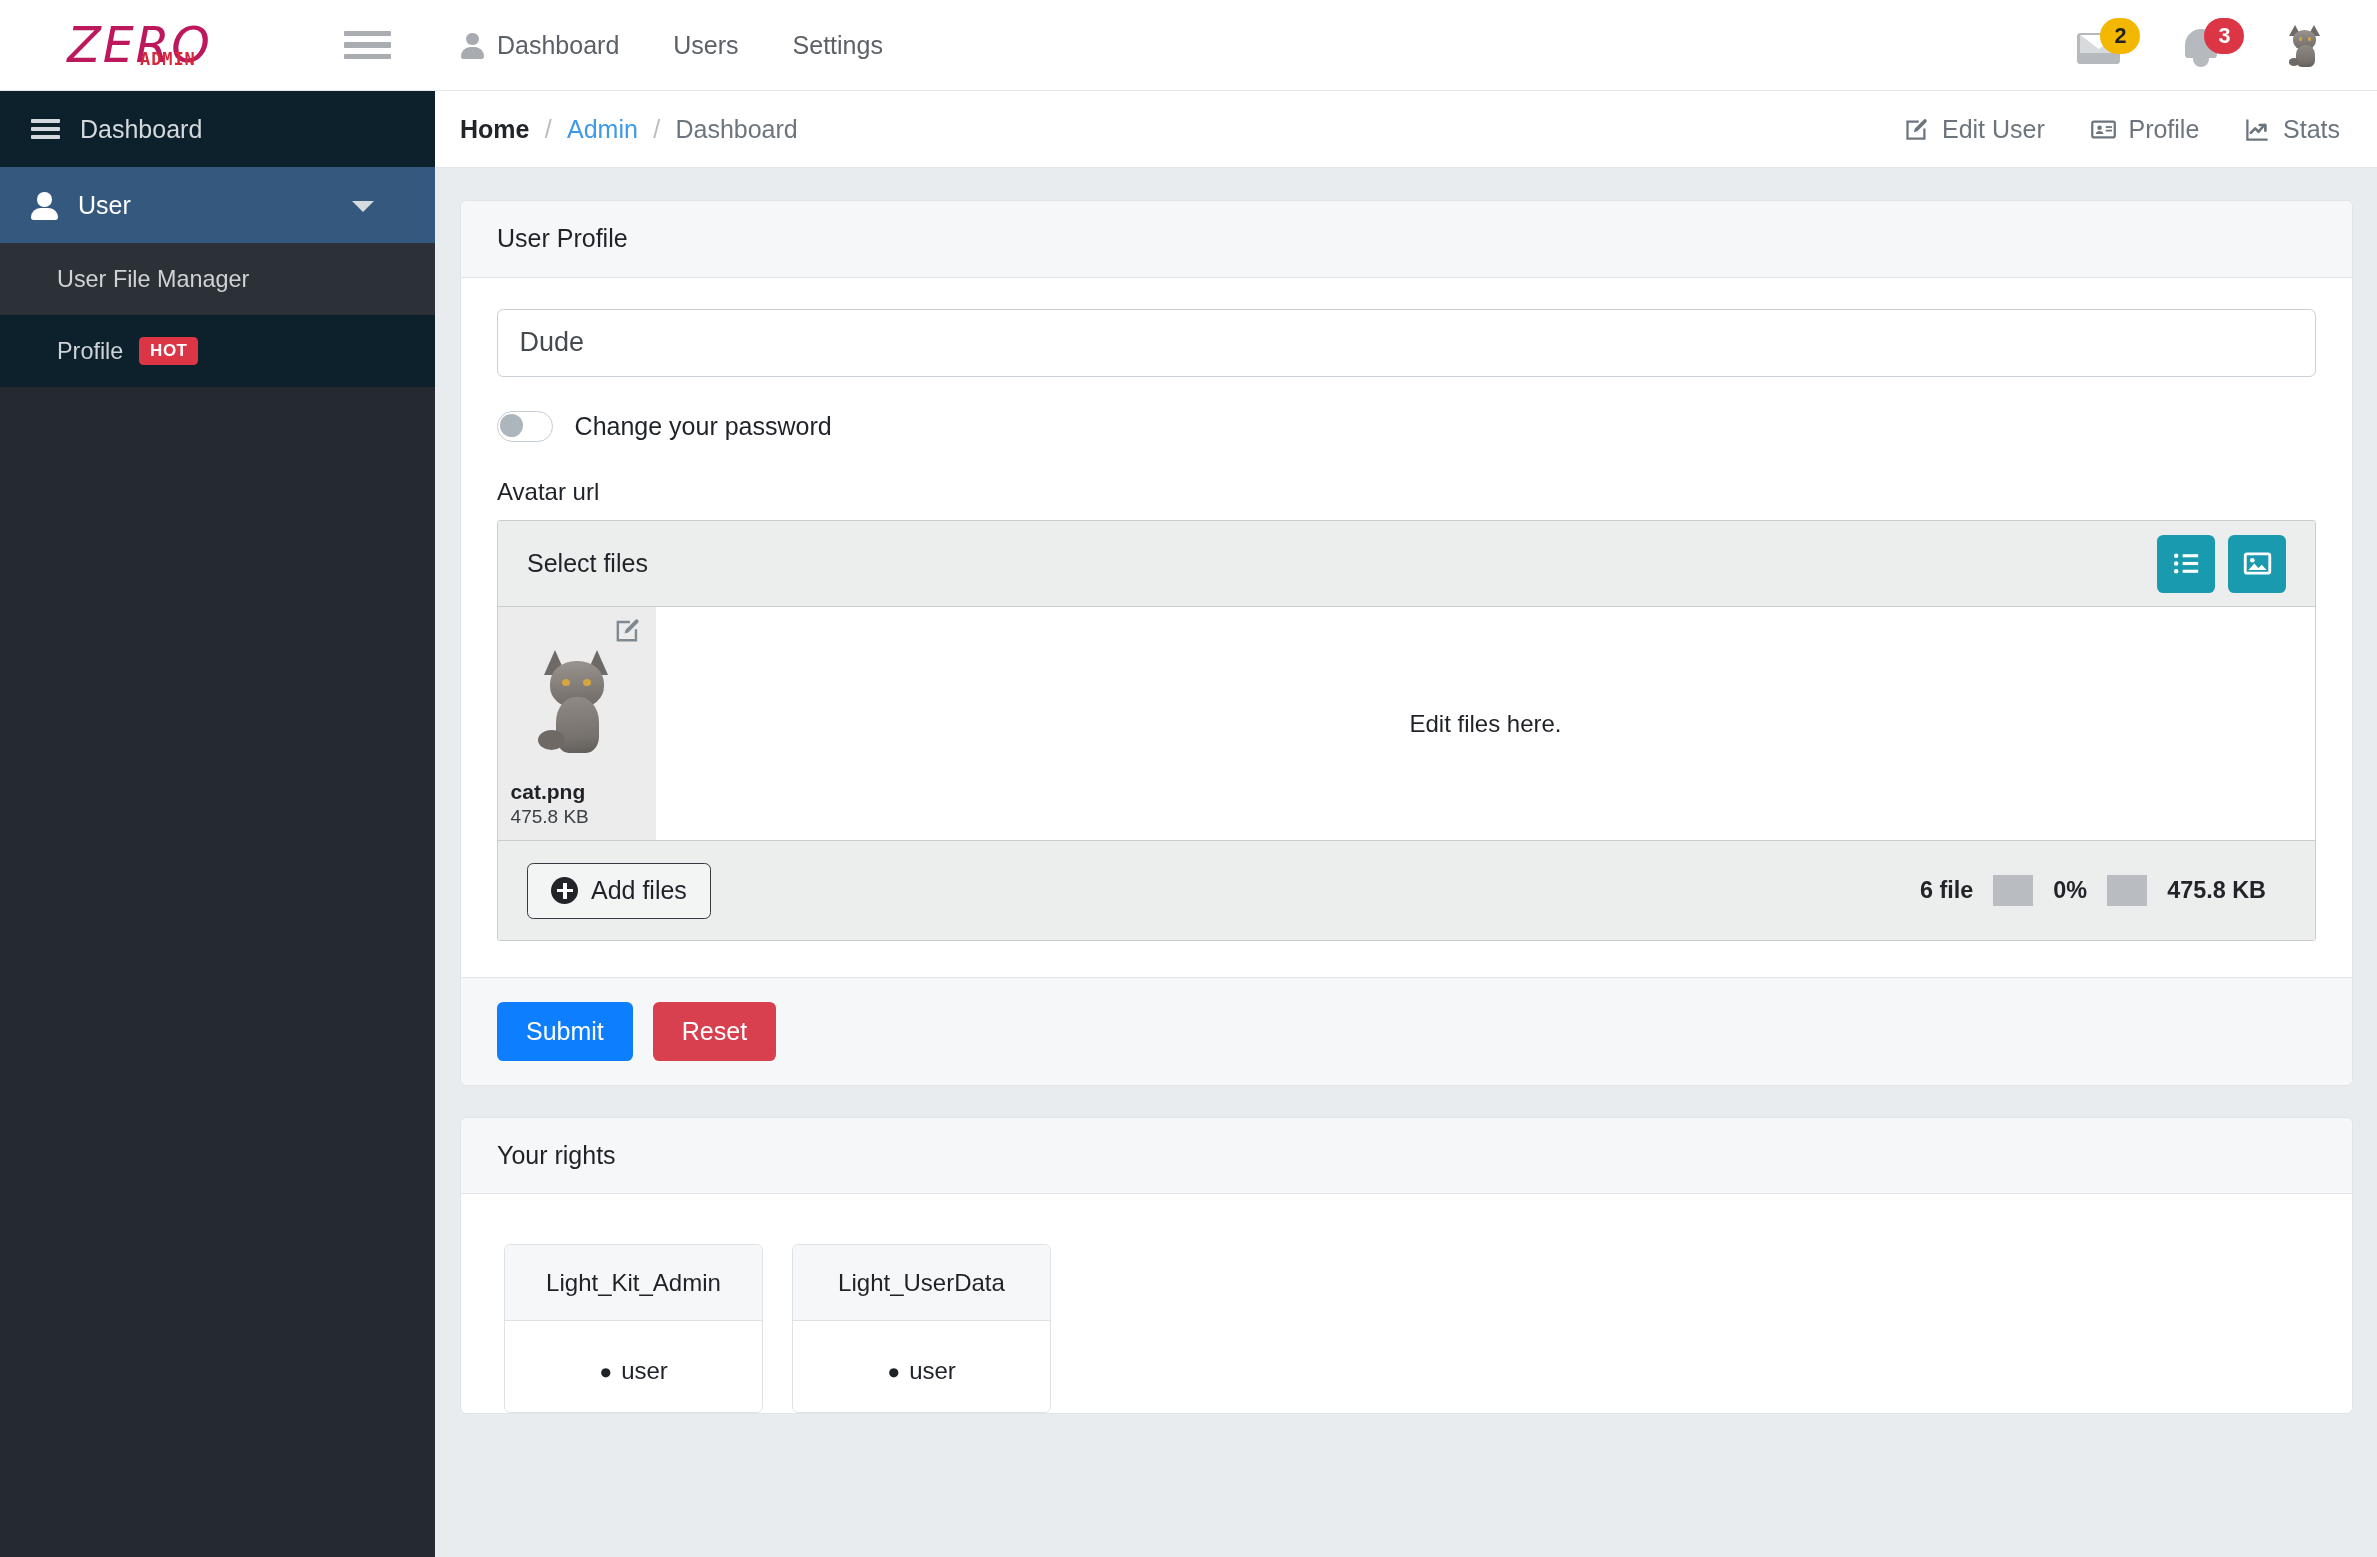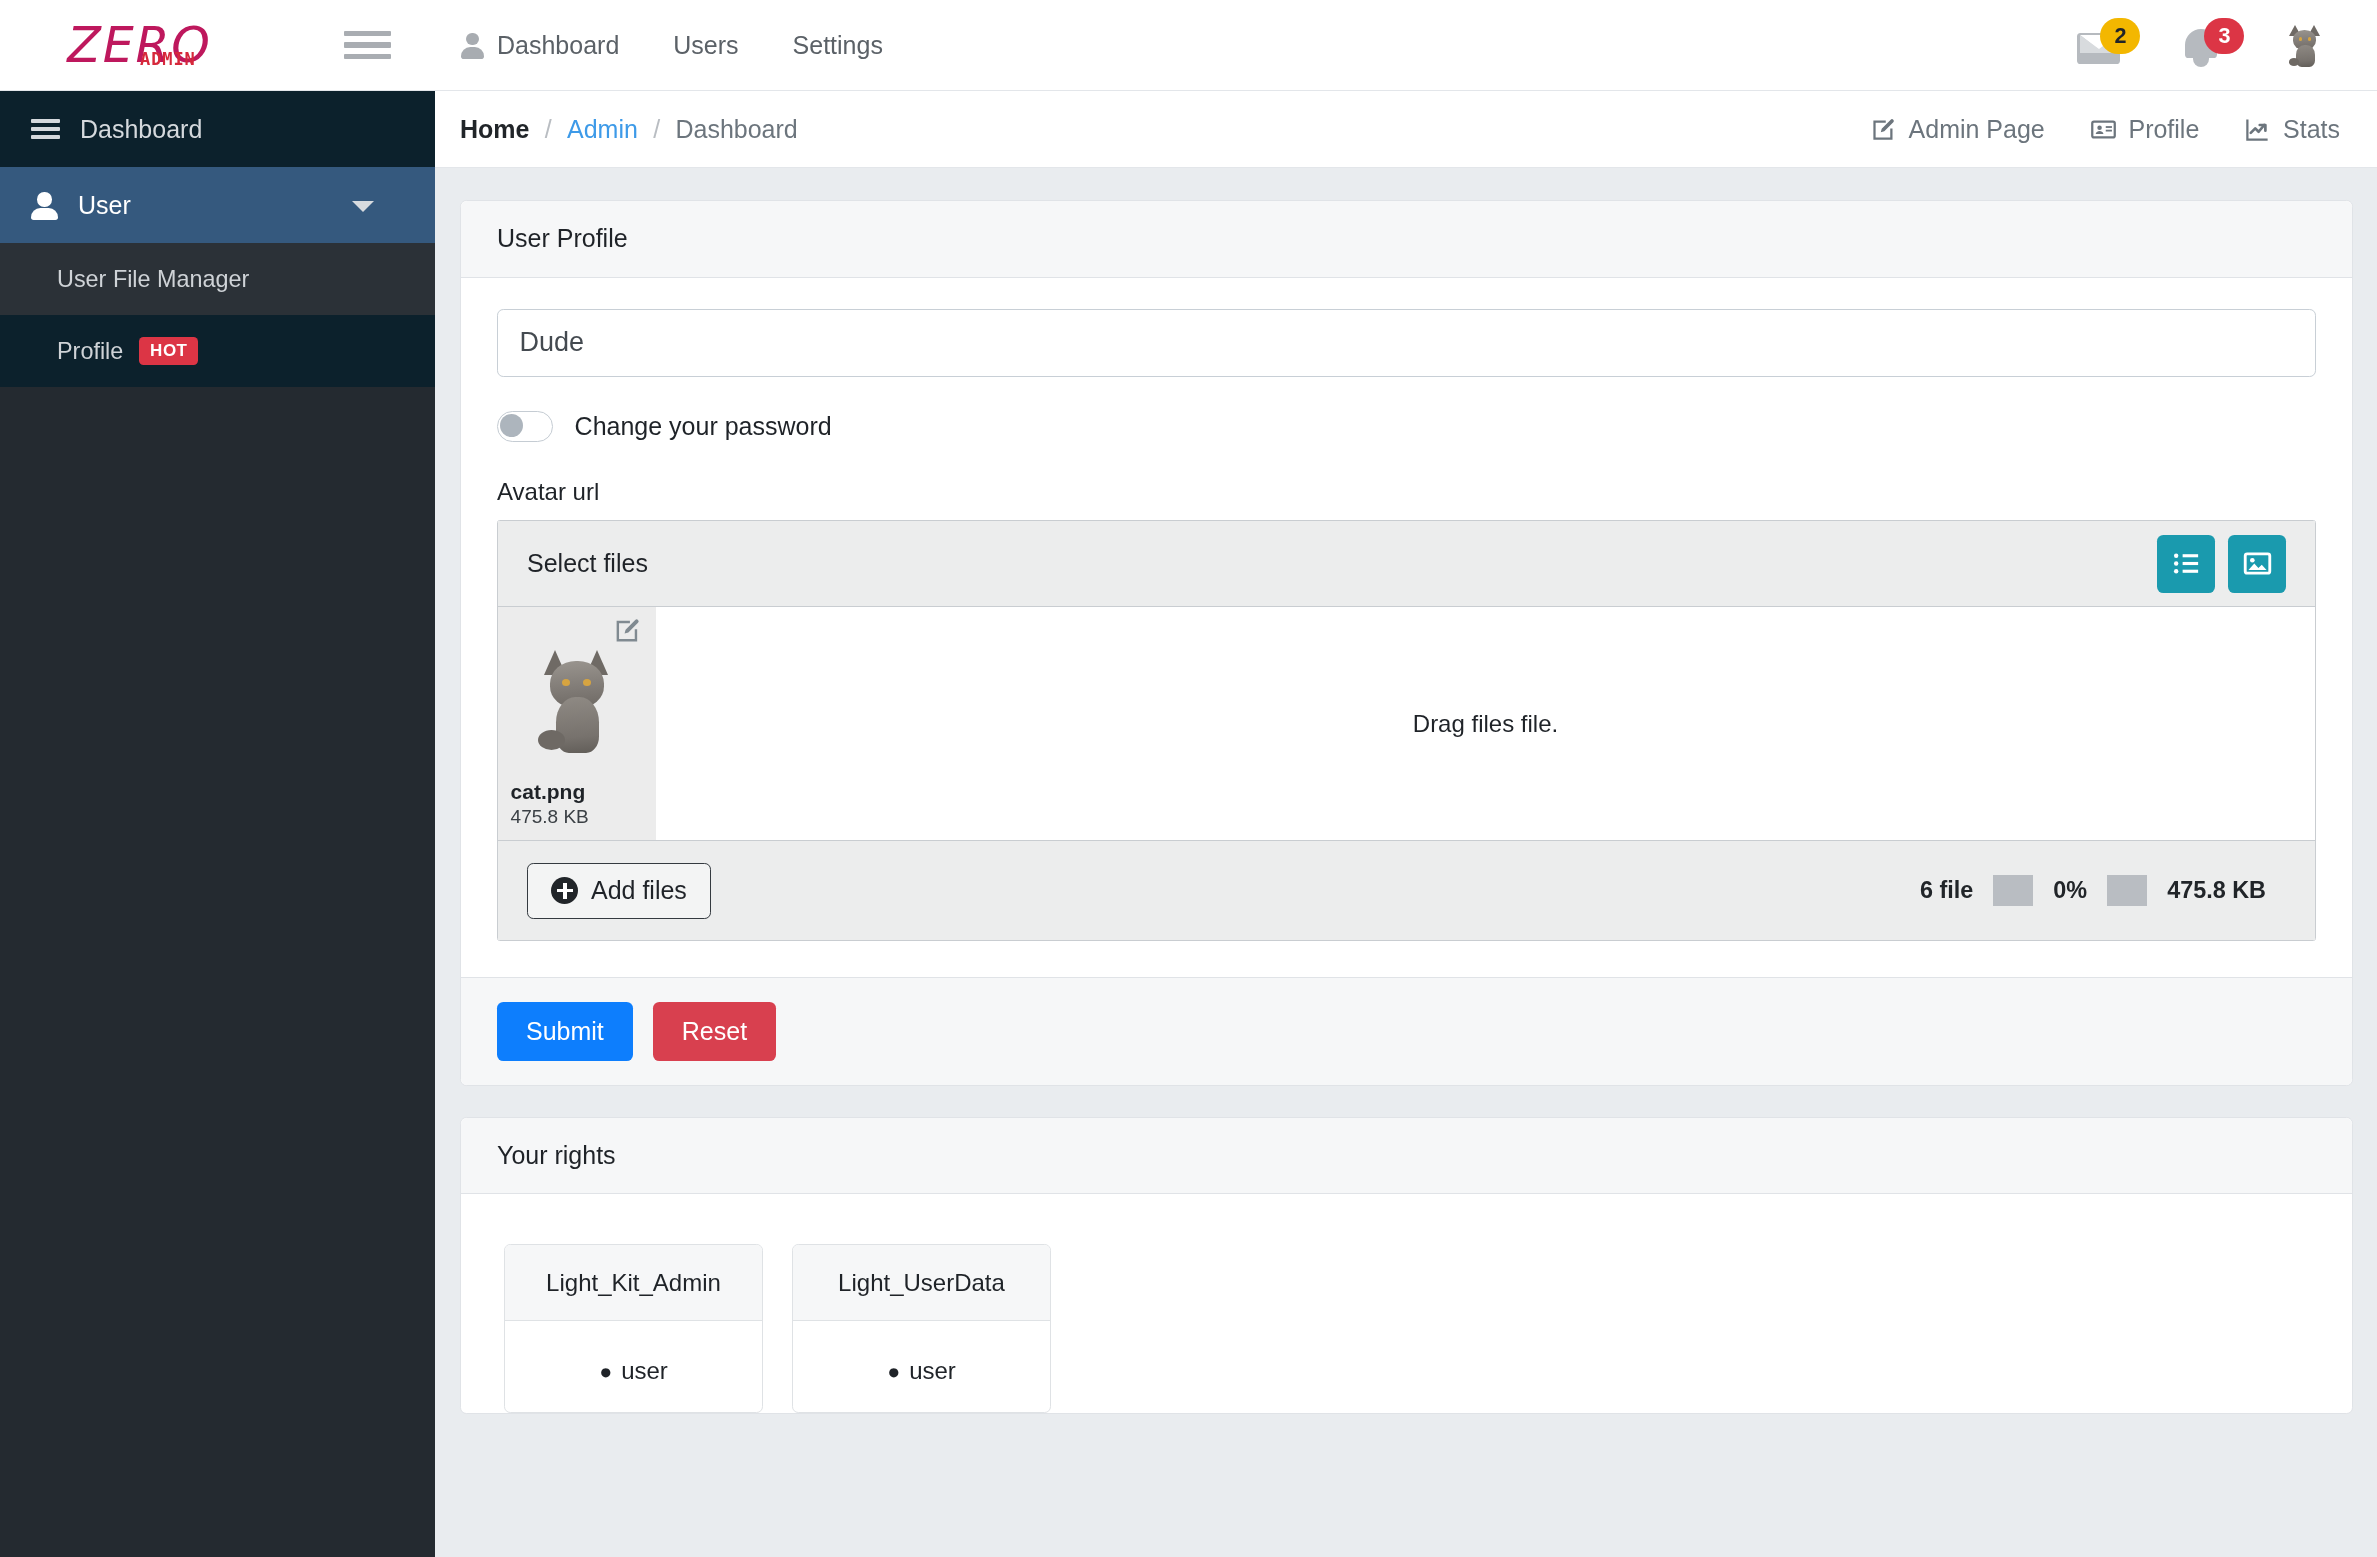--- a/index.html
+++ b/index.html
@@ -428,21 +428,21 @@
       <span class="c-sep">/</span>
       <span class="c-cur">Dashboard</span>
     </div>
 
     <div class="crumb-actions">
       <a href="#">
         <svg width="27" height="27" viewBox="0 0 24 24">
           <path d="M3 4h11v2H5v13h13v-8h2v10H3z" fill="#6c757d"></path>
           <path d="M20.7 3.3a1.6 1.6 0 0 1 0 2.3l-8 8-3.1.8.8-3.1 8-8a1.6 1.6 0 0 1 2.3 0z" fill="#6c757d"></path>
         </svg>
-        <span>Admin Page</span>
+        <span>Edit User</span>
       </a>
       <a href="#">
         <svg width="27" height="27" viewBox="0 0 24 24">
           <rect x="2" y="5" width="20" height="14" rx="1.5" fill="none" stroke="#6c757d" stroke-width="2"></rect>
           <circle cx="8.5" cy="10.5" r="2" fill="#6c757d"></circle>
           <path d="M5 16c.5-1.8 2-2.6 3.5-2.6S11.5 14.2 12 16z" fill="#6c757d"></path>
           <rect x="14" y="9" width="5.5" height="1.6" fill="#6c757d"></rect>
           <rect x="14" y="12.2" width="5.5" height="1.6" fill="#6c757d"></rect>
         </svg>
         <span>Profile</span>
@@ -520,21 +520,21 @@
                   <span class="eye" style="left:53px;top:32px;width:8px;height:7.2px;"></span>
                   <span class="body" style="left:26px;top:50px;width:43px;height:56px;"></span>
                   <span class="tail" style="left:8px;top:83px;width:27px;height:20px;"></span>
                 </span>
               </div>
 
               <div class="file-name">cat.png</div>
               <div class="file-size">475.8 KB</div>
             </div>
 
-            <div class="drop-hint">Drag files file.</div>
+            <div class="drop-hint">Edit files here.</div>
           </div>
 
           <div class="up-foot">
             <div class="addfiles">
               <span class="plus-circle"></span>
               <span>Add files</span>
             </div>
             <div class="up-stats">
               <span>6 file</span>
               <span class="divider"></span>

